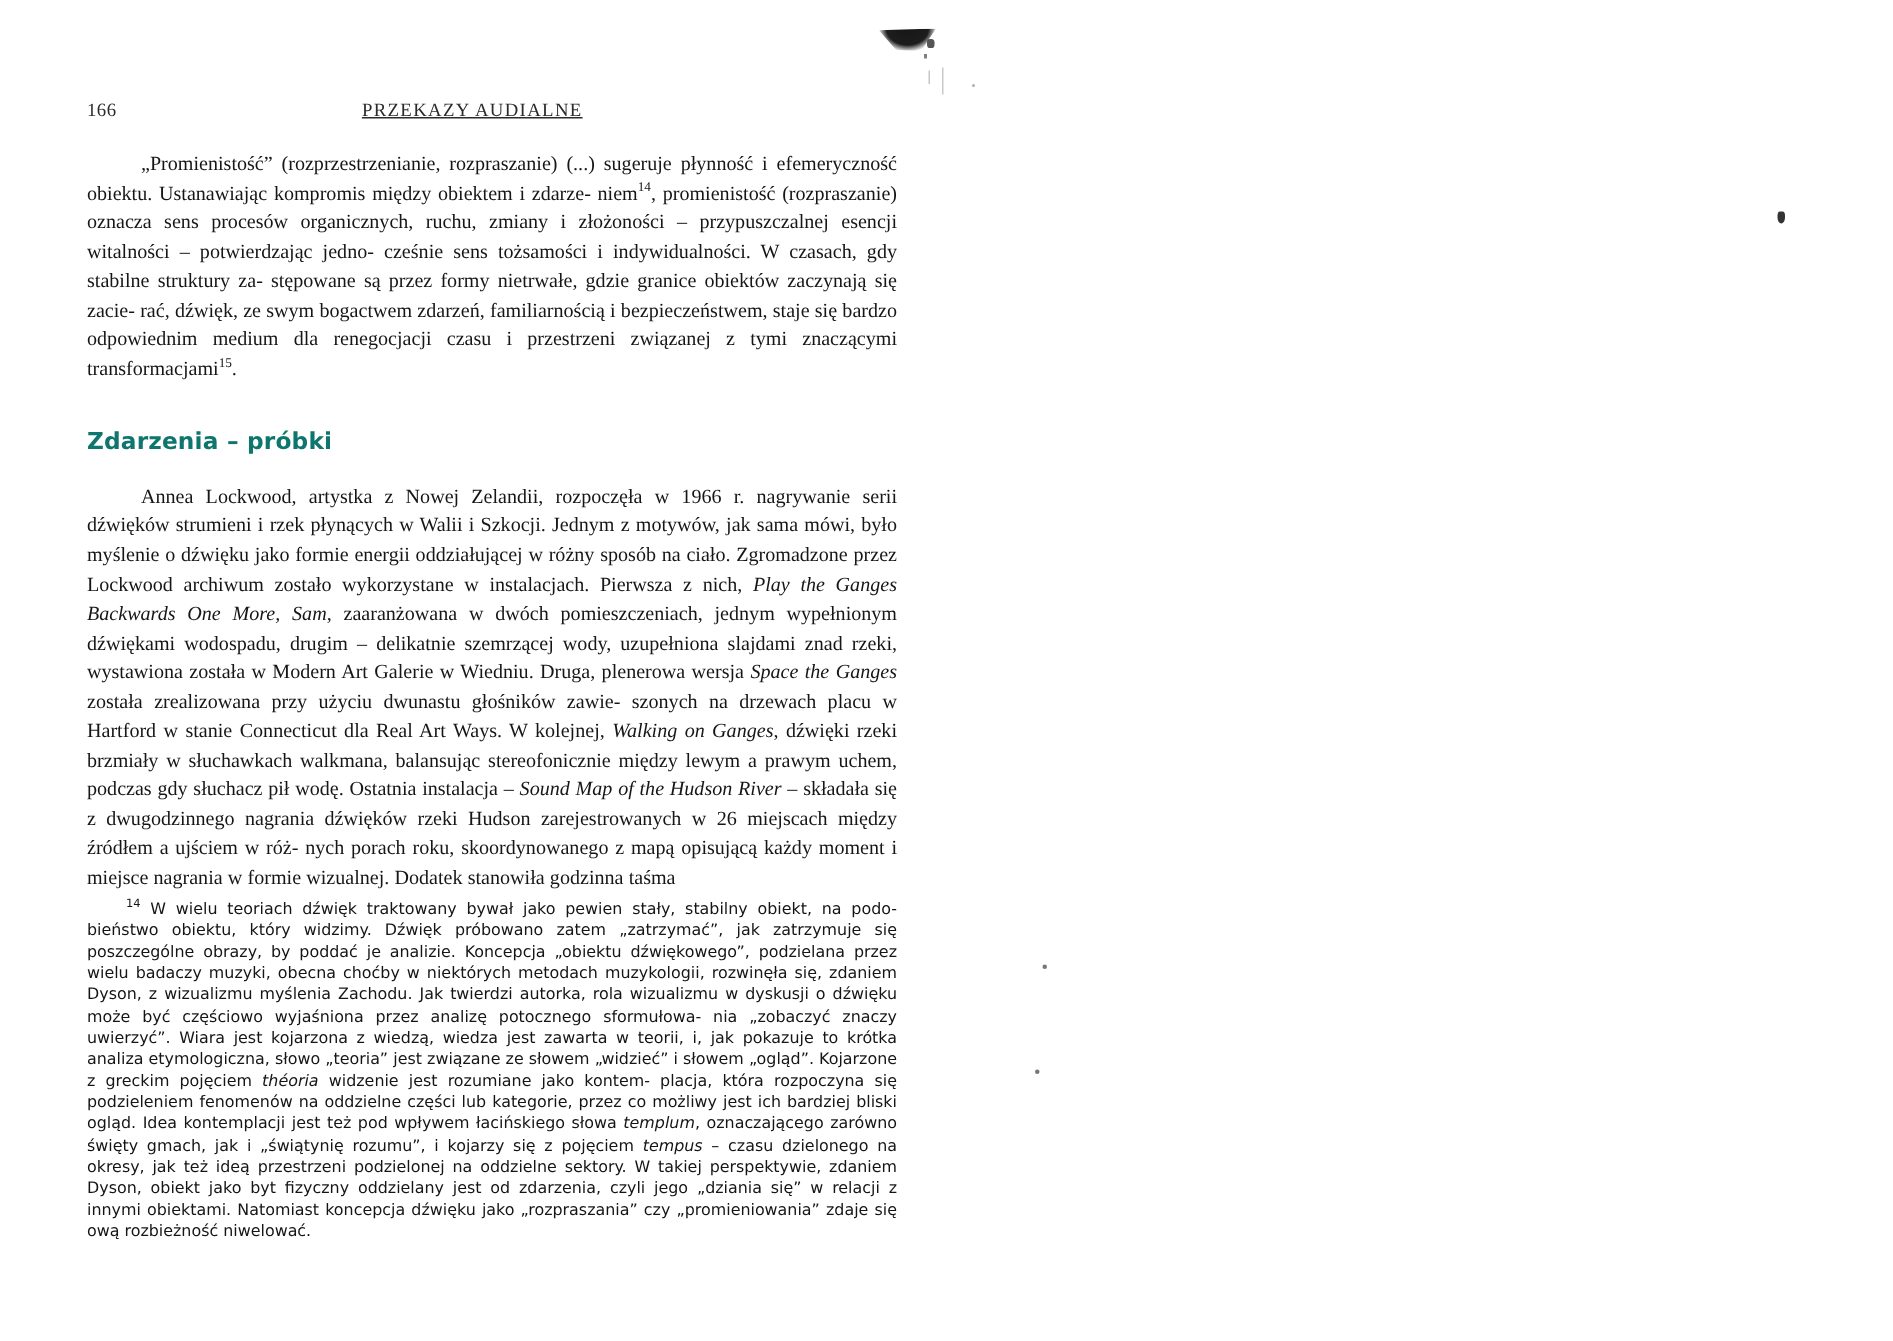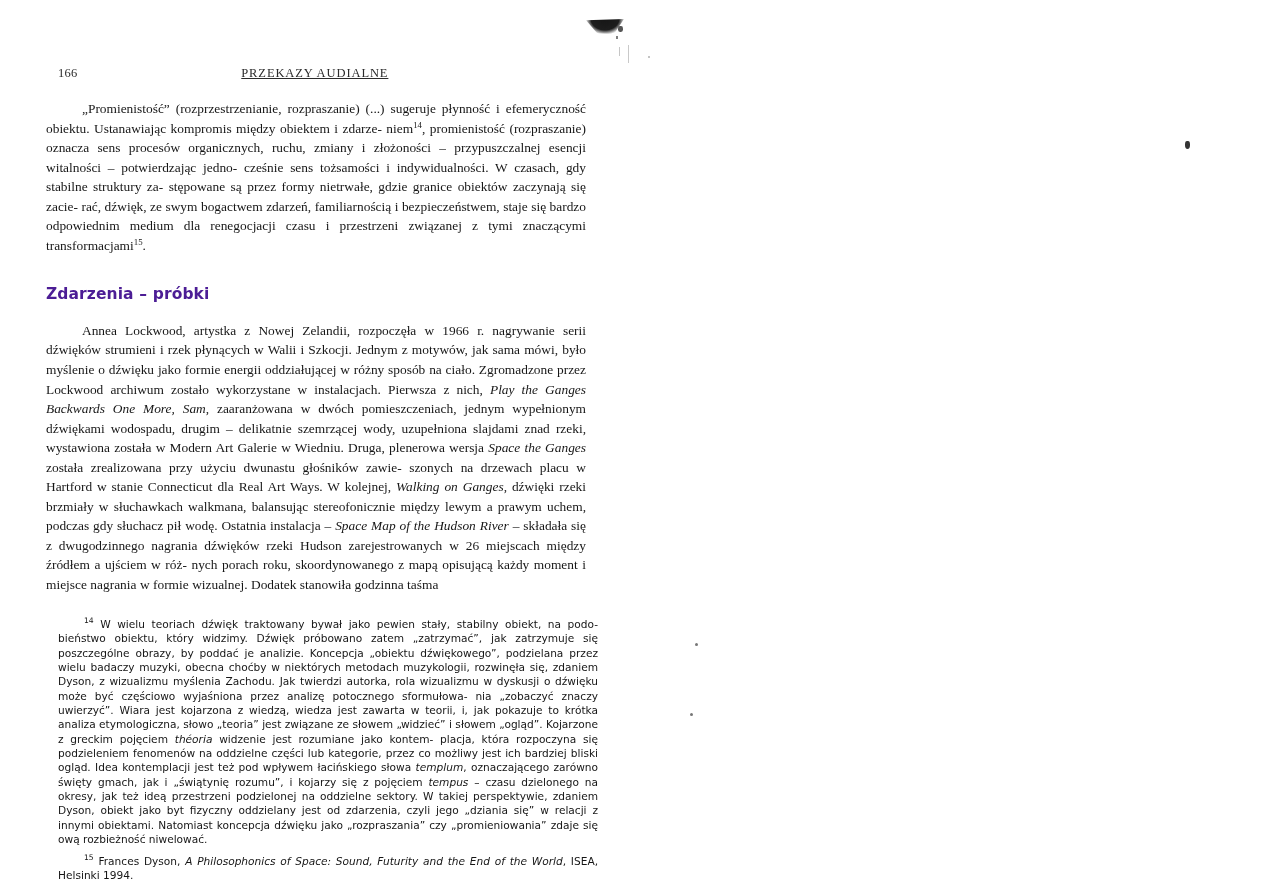--- a/index.html
+++ b/index.html
@@ -62,56 +62,56 @@
   
   .col {
     position: absolute;
     text-align: justify;
     font-size: 13.4px;
     line-height: 19.55px;
     color: #161616;
     hyphens: manual;
     word-spacing: 0.1px;
   }
-  .col-left  { left: 46px;  top: 99px;  width: 540px; }
+  .col-left  { left: 58px;  top: 99px;  width: 540px; }
 
   .col p {
     margin: 0;
     text-indent: 36px;
   }
 
   
   h2.section-head {
     margin: 30px 0 16px 0;
     font-family: "DejaVu Sans", "Liberation Sans", sans-serif;
     font-size: 15.5px;
     font-weight: bold;
     letter-spacing: 0.1px;
-    color: #4c1d95;
+    color: #0f766e;
     text-align: left;
   }
 
   i, em { font-style: italic; }
 
   sup {
     font-size: 0.66em;
     vertical-align: super;
     line-height: 0;
   }
 
   
   .footnotes {
     position: absolute;
     text-align: justify;
     font-size: 10.6px;
     line-height: 14.35px;
     color: #151515;
     font-family: "DejaVu Sans", "Liberation Sans", sans-serif;
   }
-  .fn-left  { left: 58px;  top: 617px; width: 540px; }
+  .fn-left  { left: 58px;  top: 599px; width: 540px; }
 
   .footnotes p {
     margin: 0;
     text-indent: 26px;
   }
   .footnotes p + p { margin-top: 7px; }
   .footnotes sup { font-size: 0.72em; }
 
   
   .artifact { position: absolute; pointer-events: none; }
@@ -195,21 +195,21 @@
         Pierwsza z nich, <i>Play
         the Ganges Backwards One More, Sam</i>, zaaranżowana w dwóch pomieszczeniach,
         jednym wypełnionym dźwiękami wodospadu, drugim – delikatnie szemrzącej wody,
         uzupełniona slajdami znad rzeki, wystawiona została w Modern Art Galerie
         w Wiedniu. Druga, plenerowa wersja <i>Space
         the Ganges</i> została zrealizowana przy użyciu dwunastu głośników zawie-
         szonych na drzewach placu w Hartford w stanie Connecticut dla Real Art
         Ways. W kolejnej, <i>Walking on Ganges</i>,
         dźwięki rzeki brzmiały w słuchawkach walkmana, balansując stereofonicznie
         między lewym a prawym uchem, podczas gdy słuchacz pił wodę. Ostatnia
-        instalacja – <i>Space Map of the
+        instalacja – <i>Sound Map of the
         Hudson River</i> – składała się z dwugodzinnego nagrania dźwięków rzeki
         Hudson zarejestrowanych w 26 miejscach między źródłem a ujściem w róż-
         nych porach roku, skoordynowanego z mapą opisującą każdy moment
         i miejsce nagrania w formie wizualnej. Dodatek stanowiła godzinna taśma</p>
     </div>
 
     <div class="footnotes fn-left">
       <p><sup>14</sup>
         W wielu teoriach dźwięk traktowany bywał jako pewien stały, stabilny obiekt, na podo-
         bieństwo obiektu, który widzimy. Dźwięk próbowano zatem „zatrzymać”, jak zatrzymuje się
@@ -224,23 +224,20 @@
         placja, która rozpoczyna się podzieleniem fenomenów na oddzielne części lub kategorie, przez
         co możliwy jest ich bardziej bliski ogląd. Idea kontemplacji jest też pod wpływem łacińskiego
         słowa <i>templum</i>, oznaczającego zarówno święty gmach,
         jak i „świątynię rozumu”, i kojarzy się
         z pojęciem <i>tempus</i> – czasu dzielonego na okresy,
         jak też ideą przestrzeni podzielonej na
         oddzielne sektory. W takiej perspektywie, zdaniem Dyson, obiekt jako byt fizyczny oddzielany
         jest od zdarzenia, czyli jego „dziania się” w relacji z innymi obiektami. Natomiast koncepcja
         dźwięku jako „rozpraszania” czy „promieniowania” zdaje się ową rozbieżność niwelować.</p>
 
-      <p><sup>15</sup>
-        Frances Dyson, <i>A Philosophonics of Space:
-        Sound, Futurity and the End of the World</i>, ISEA, Helsinki 1994.</p>
     </div>
   </div>
 
   <div class="page page-right">
 
     
 
     
 
     

